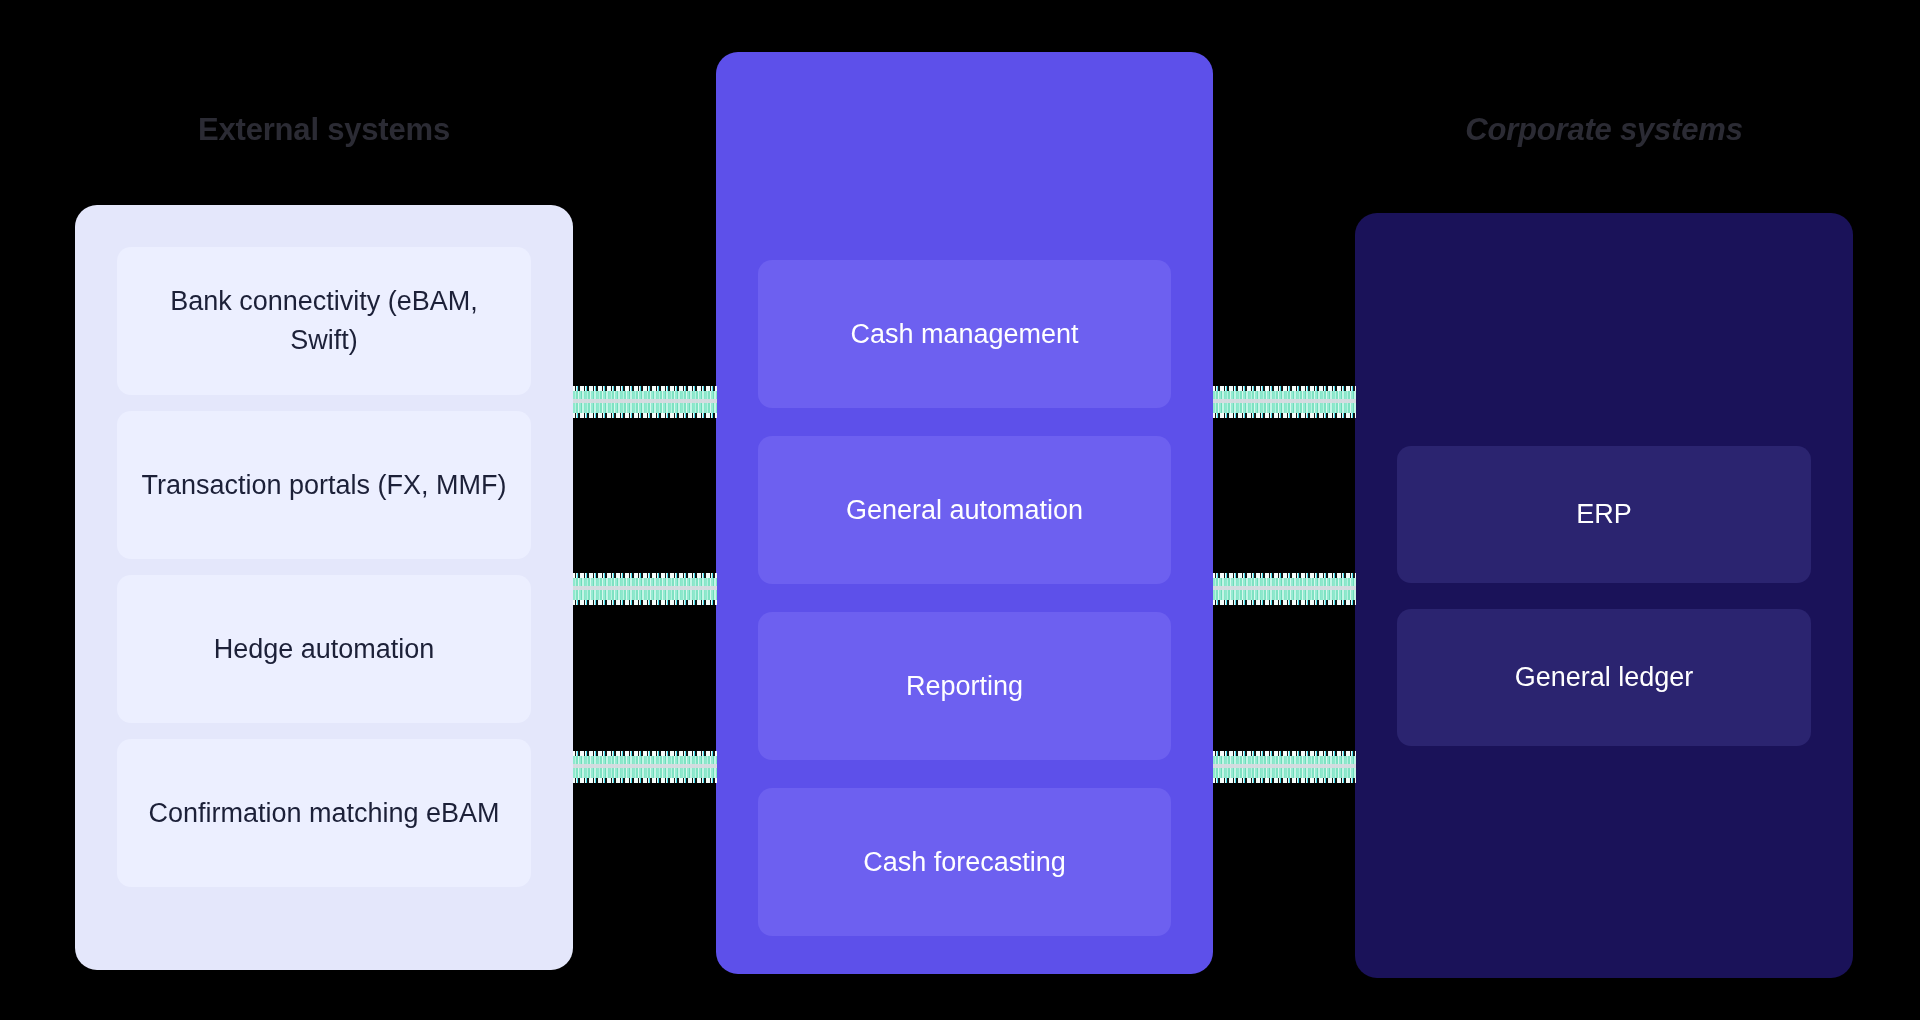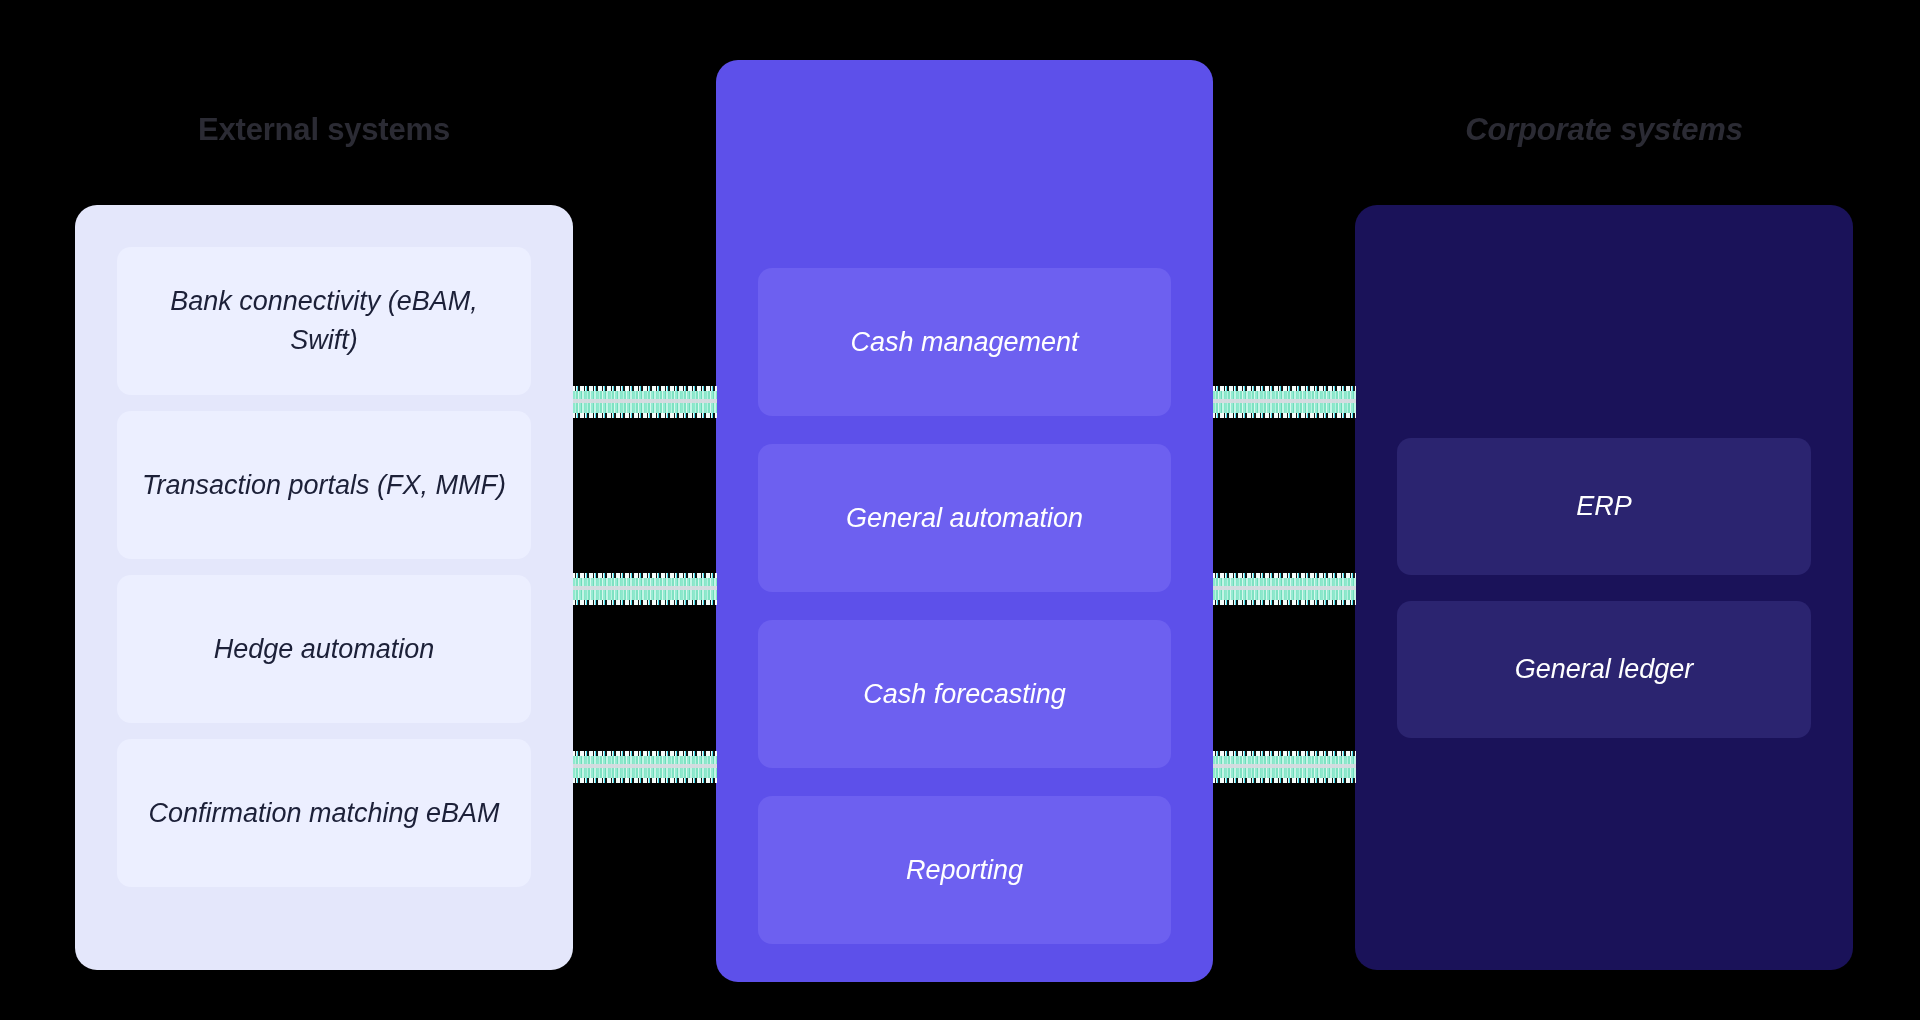--- a/index.html
+++ b/index.html
@@ -43,38 +43,37 @@
     border-radius: 22px;
     box-sizing: border-box;
   }
   .panel-left {
     left: 75px;  top: 205px;
     width: 498px; height: 765px;
     background: #e4e7fb;
     padding: 42px 42px;
   }
   .panel-center {
-    left: 716px; top: 60px;
+    left: 716px; top: 52px;
     width: 497px; height: 922px;
     background: #5d50ea;
     padding: 0 42px 38px;
   }
   .panel-right {
-    left: 1355px; top: 205px;
+    left: 1355px; top: 213px;
     width: 498px; height: 765px;
     background: #1a1259;
     padding: 42px 42px;
   }
 
   .panel-stack {
     display: flex;
     flex-direction: column;
     height: 100%;
     justify-content: flex-start;
-    font-style: italic;
   }
   .panel-center .panel-stack { justify-content: flex-end; }
   .panel-right  .panel-stack { justify-content: center; }
 
   
   .card {
     box-sizing: border-box;
     border-radius: 14px;
     display: flex;
     align-items: center;
@@ -216,24 +215,24 @@
 
   <div class="panel panel-center">
     <div class="panel-stack">
       <div class="card">
         <span class="card-label">Cash management</span>
       </div>
       <div class="card">
         <span class="card-label">General automation</span>
       </div>
       <div class="card">
+        <span class="card-label">Reporting</span>
+      </div>
+      <div class="card">
         <span class="card-label">Cash forecasting</span>
-      </div>
-      <div class="card">
-        <span class="card-label">Reporting</span>
       </div>
     </div>
   </div>
 
   <div class="panel panel-right">
     <div class="panel-stack">
       <div class="card">
         <span class="card-label">ERP</span>
       </div>
       <div class="card">

